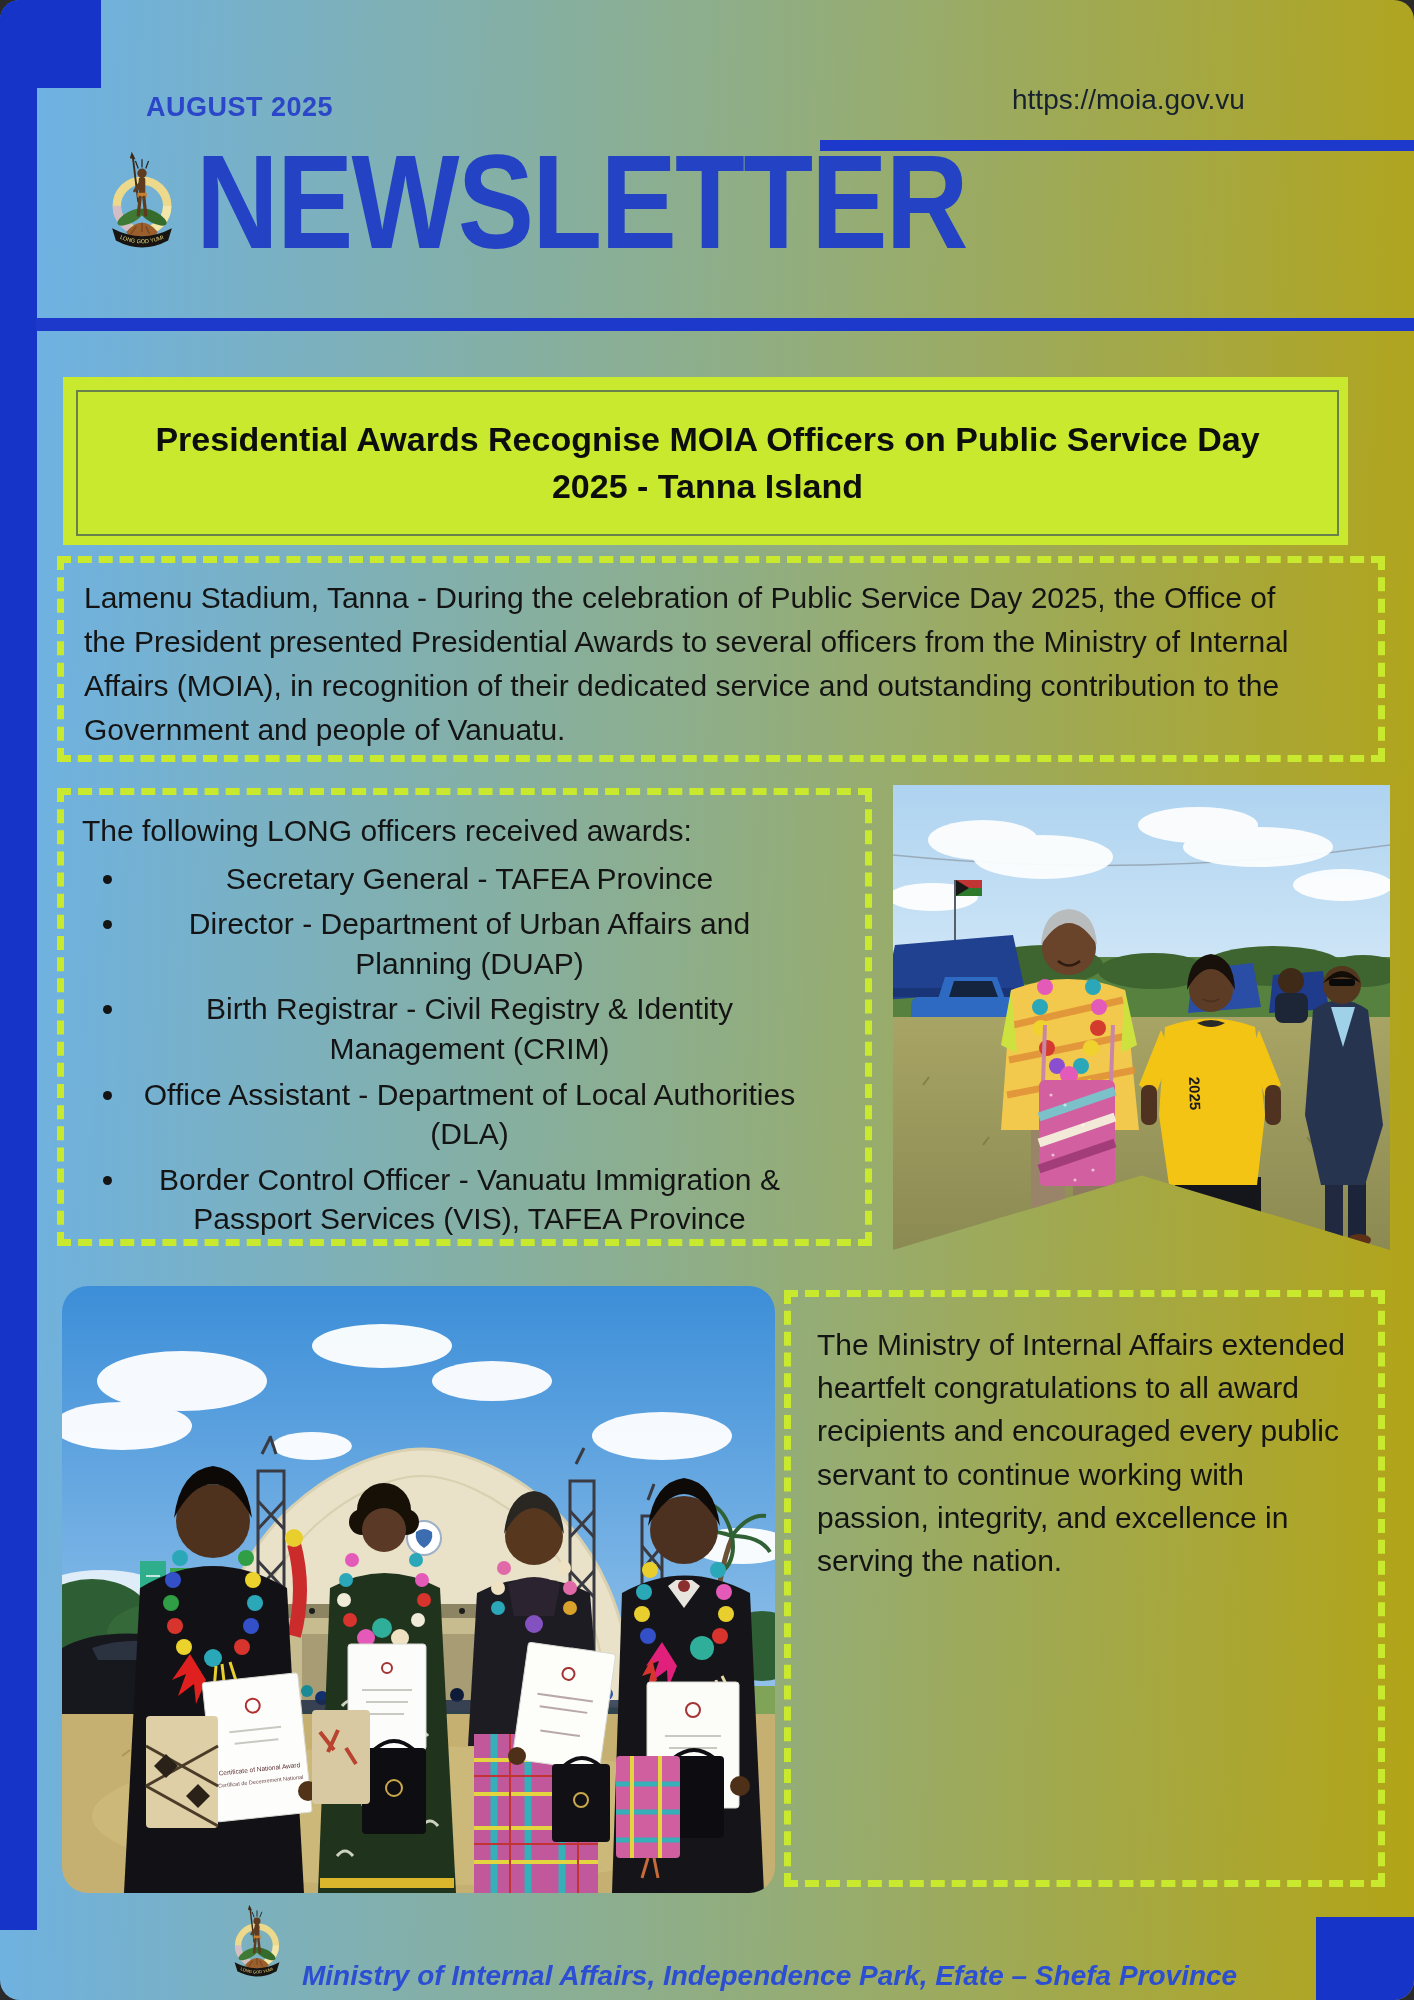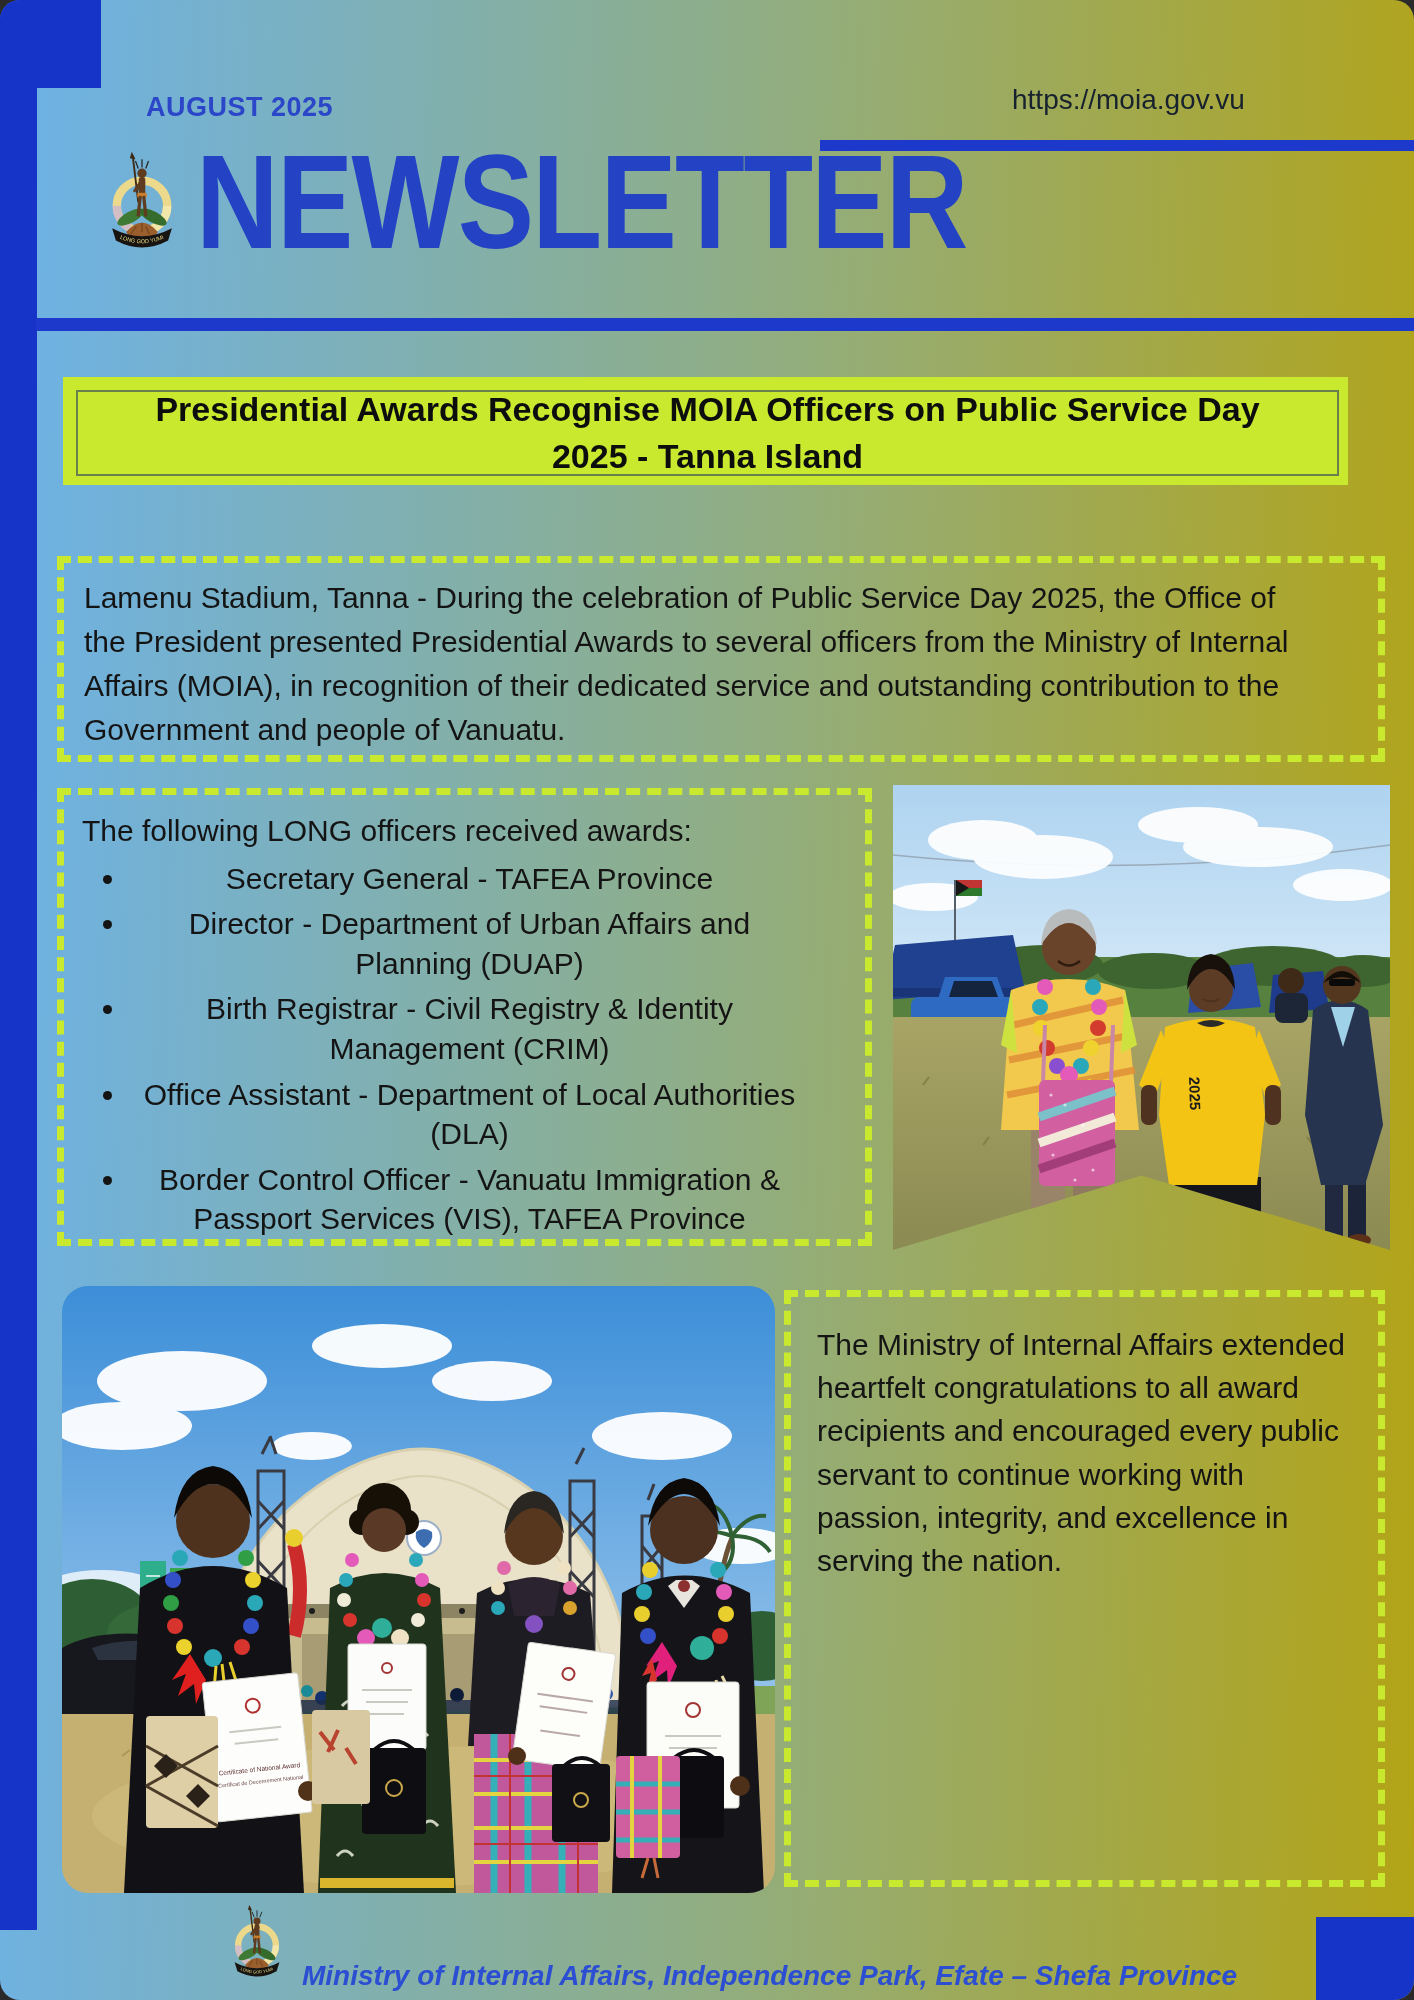--- a/index.html
+++ b/index.html
@@ -8,21 +8,21 @@
         font-family:"Liberation Sans",sans-serif;color:#121212;border-radius:20px;}
   .abs{position:absolute;}
   .blue{background:#1634c8;}
   .bar{background:#1d39cc;}
   .date{left:146px;top:92px;font-size:27px;font-weight:800;color:#2b46c8;letter-spacing:.5px;}
   .url{left:1012px;top:84px;font-size:28px;color:#17222e;}
   .org{left:88px;top:136px;font-family:"Liberation Serif",serif;font-size:35px;font-weight:700;
        letter-spacing:7px;color:#2f3339;white-space:nowrap;}
   .masthead{left:196px;top:136px;font-size:133px;line-height:1;font-weight:900;color:#2342c4;
        letter-spacing:-2px;transform:scaleX(.86);transform-origin:left top;white-space:nowrap;}
-  .titlebox{left:63px;top:377px;width:1285px;height:108px;background:#c9e92f;padding:13px;box-sizing:border-box;}
+  .titlebox{left:63px;top:377px;width:1285px;height:168px;background:#c9e92f;padding:13px;box-sizing:border-box;}
   .titlebox-inner{width:100%;height:100%;border:2px solid rgba(25,40,100,.55);display:flex;
        align-items:center;justify-content:center;text-align:center;}
   .headline{font-size:34px;font-weight:800;line-height:1.38;color:#0d0d0d;padding:0 40px;}
   .dashed{border:7px dashed #c9e92f;box-sizing:border-box;}
   .introbox{left:57px;top:556px;width:1328px;height:206px;padding:13px 60px 0 20px;
        font-size:30px;line-height:1.47;color:#141414;}
   .listbox{left:57px;top:788px;width:815px;height:458px;padding:16px 14px 0 18px;
        font-size:30px;line-height:1.32;color:#141414;}
   .listbox ul{margin:8px 0 0;padding-left:46px;text-align:center;}
   .listbox li{margin-bottom:6px;padding-right:40px;}

